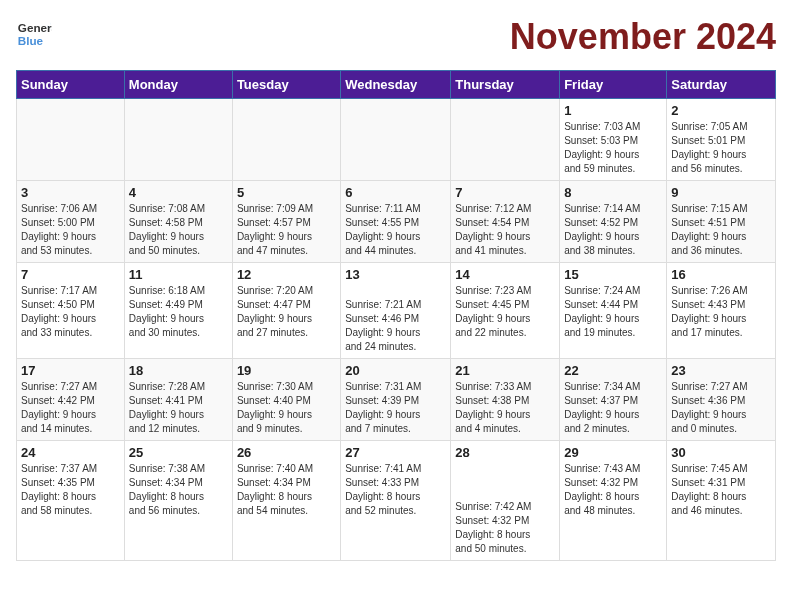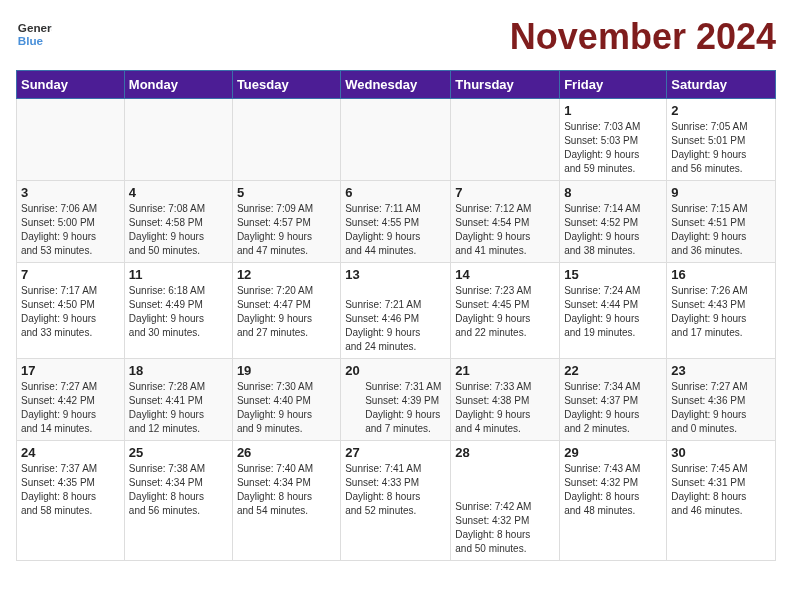--- a/index.html
+++ b/index.html
@@ -248,21 +248,21 @@
         </td>
         <td>
           <span class="day-number">19</span>
           <div class="day-info" style="white-space: pre-line;">Sunrise: 7:30 AM
 Sunset: 4:40 PM
 Daylight: 9 hours
 and 9 minutes.</div>
         </td>
         <td>
           <span class="day-number">20</span>
-          <div class="day-info" style="white-space: pre-line; margin-left: 20px;">Sunrise: 7:31 AM
+          <div class="day-info" style="white-space: pre-line;">Sunrise: 7:31 AM
 Sunset: 4:39 PM
 Daylight: 9 hours
 and 7 minutes.</div>
         </td>
         <td>
           <span class="day-number">21</span>
           <div class="day-info" style="white-space: pre-line;">Sunrise: 7:33 AM
 Sunset: 4:38 PM
 Daylight: 9 hours
 and 4 minutes.</div>

